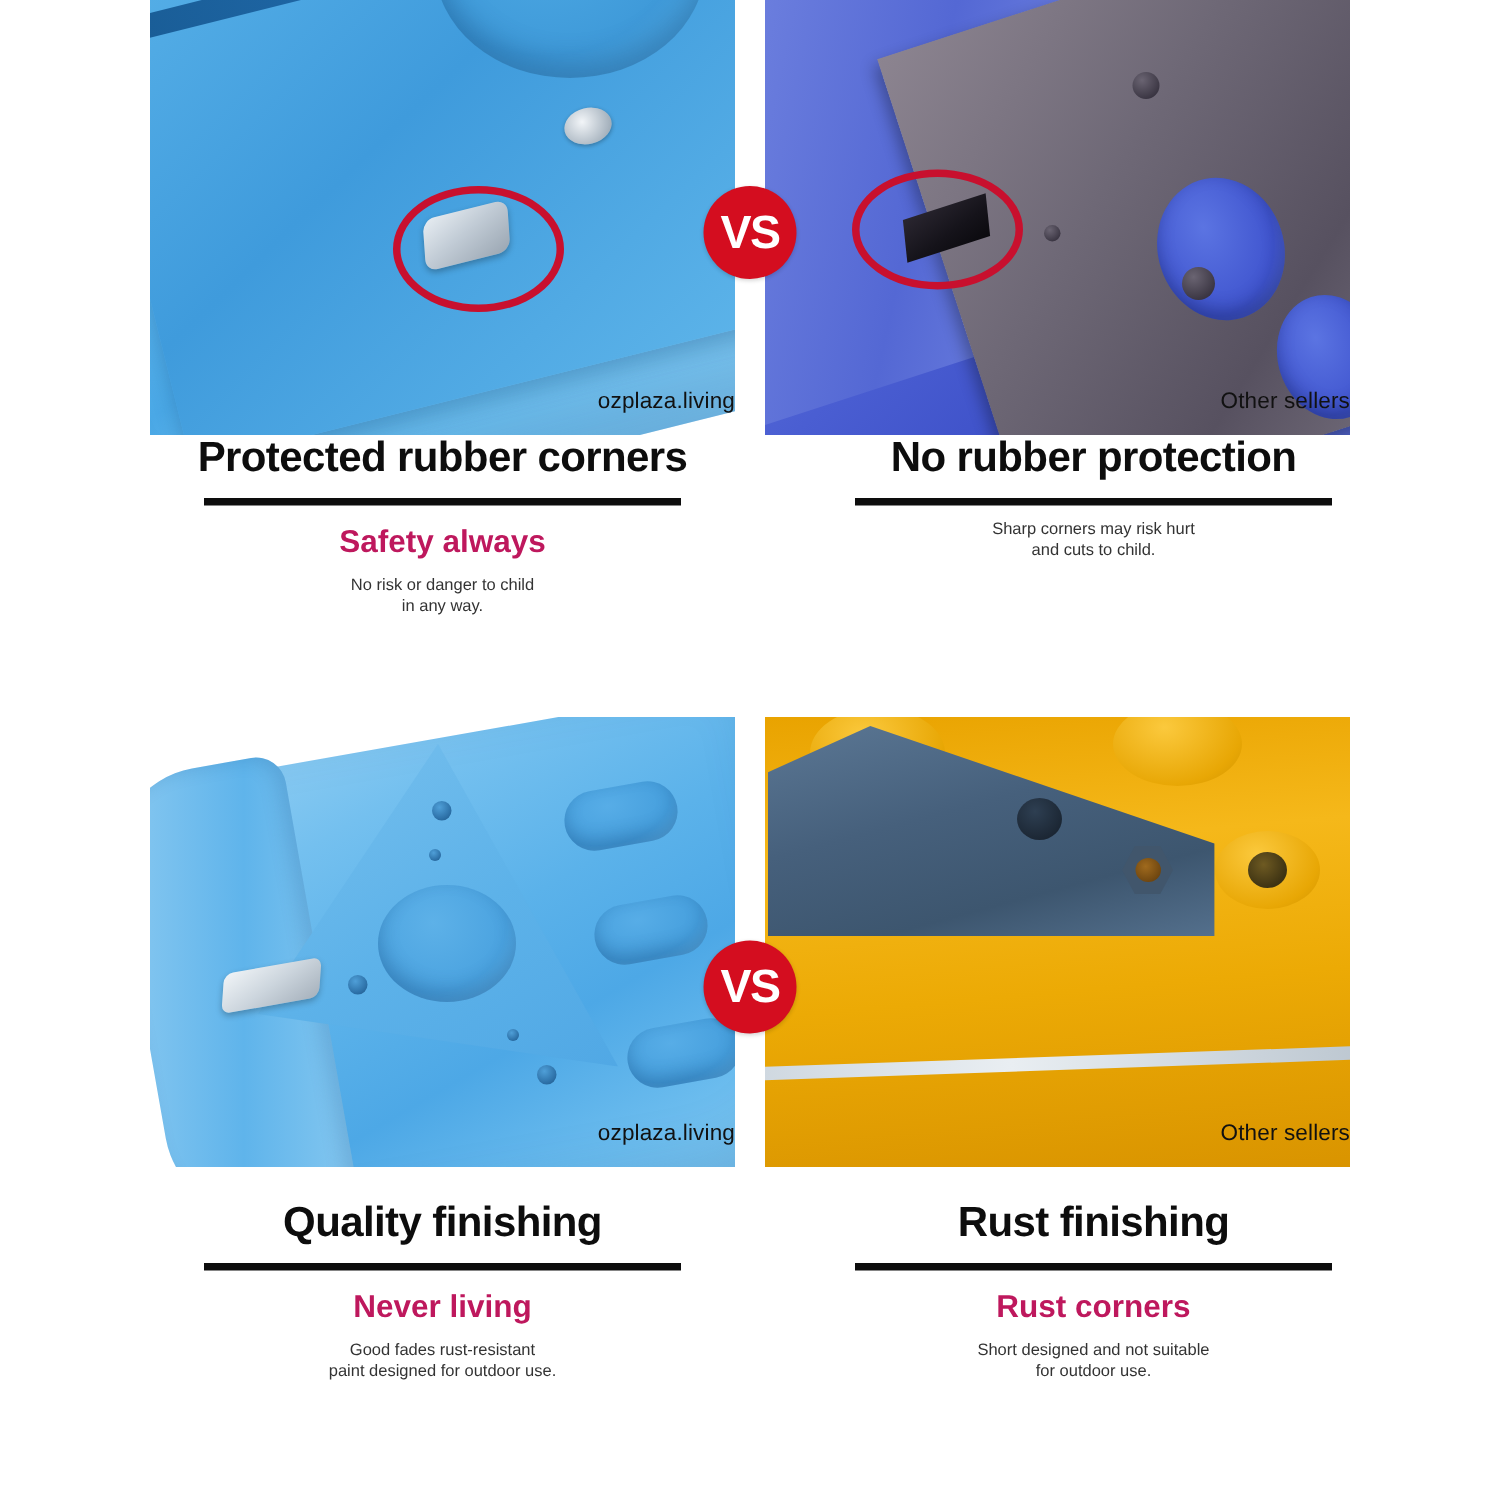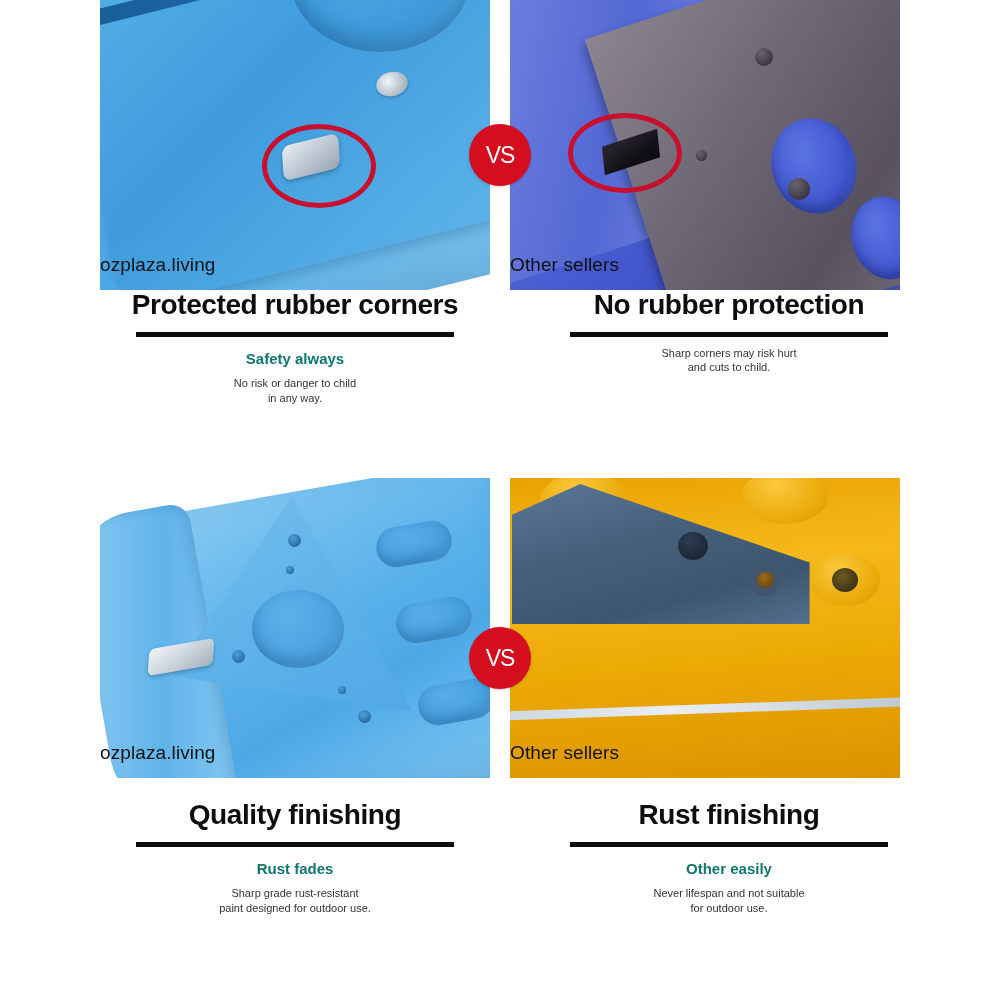--- a/index.html
+++ b/index.html
@@ -319,22 +319,22 @@
   .pic-rusty .rust3 {
     left: 96px; top: 108px; width: 52px; height: 26px;
     clip-path: polygon(0% 50%, 26% 8%, 62% 16%, 100% 46%, 68% 92%, 24% 86%);
   }
 
   
   .photo-caption {
     position: absolute;
     left: 0; right: 0;
     bottom: 14px;
-    text-align: left;
-    font-size: 19px;
+    text-align: right;
+    font-size: 15px;
     color: #111111;
     letter-spacing: .1px;
     z-index: 6;
   }
 
   
   .annot-ellipse {
     position: absolute;
     border: 5px solid #c8102e;
     border-radius: 50%;
@@ -344,22 +344,22 @@
   .annot-top-right { left: 58px;  top: 113px; width: 104px; height: 70px; }
 
   
   .vs-badge {
     position: absolute;
     width: 62px; height: 62px;
     border-radius: 50%;
     display: flex;
     align-items: center;
     justify-content: center;
-    font-size: 23px;
-    font-weight: normal;
+    font-size: 31px;
+    font-weight: bold;
     color: #ffffff;
     letter-spacing: -1px;
     z-index: 20;
     box-shadow: 0 1px 3px rgba(0,0,0,.18);
   }
   .vs-top    { left: 469px; top: 124px; }
   .vs-bottom { left: 469px; top: 627px; }
 
   
   .captions {
@@ -384,23 +384,23 @@
     margin: 0;
     white-space: nowrap;
   }
   .cap-rule {
     width: 318px;
     height: 5px;
     background: #0d0d0d;
     margin: 11px auto 0;
   }
   .cap-sub {
-    font-size: 15px;
+    font-size: 21px;
     font-weight: bold;
-    color: #0f766e;
+    color: #be185d;
     margin: 13px 0 0;
     line-height: 1.15;
   }
   .cap-desc {
     font-size: 11px;
     color: #333333;
     line-height: 1.32;
     margin: 9px 0 0;
   }
 </style>
@@ -505,32 +505,32 @@
 
       <div class="vs-badge vs-bottom" style="background:#d40d1f; top:149px;">
         <span>VS</span>
       </div>
     </div>
 
     <div class="captions" style="height:180px; margin-top:22px;">
       <div class="caption-col left">
         <h2 class="cap-title">Quality finishing</h2>
         <div class="cap-rule"></div>
-        <p class="cap-sub">Rust fades</p>
+        <p class="cap-sub">Never living</p>
         <p class="cap-desc">
-          <span>Sharp grade rust-resistant</span><br>
+          <span>Good fades rust-resistant</span><br>
           <span>paint designed for outdoor use.</span>
         </p>
       </div>
 
       <div class="caption-col right">
         <h2 class="cap-title">Rust finishing</h2>
         <div class="cap-rule"></div>
-        <p class="cap-sub">Other easily</p>
+        <p class="cap-sub">Rust corners</p>
         <p class="cap-desc">
-          <span>Never lifespan and not suitable</span><br>
+          <span>Short designed and not suitable</span><br>
           <span>for outdoor use.</span>
         </p>
       </div>
     </div>
   </section>
 
 </div>
 
 </body></html>

